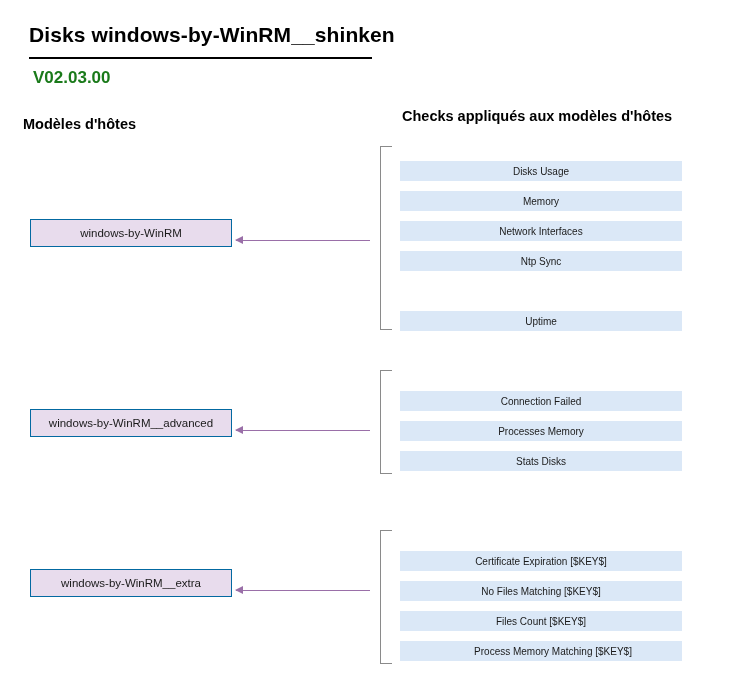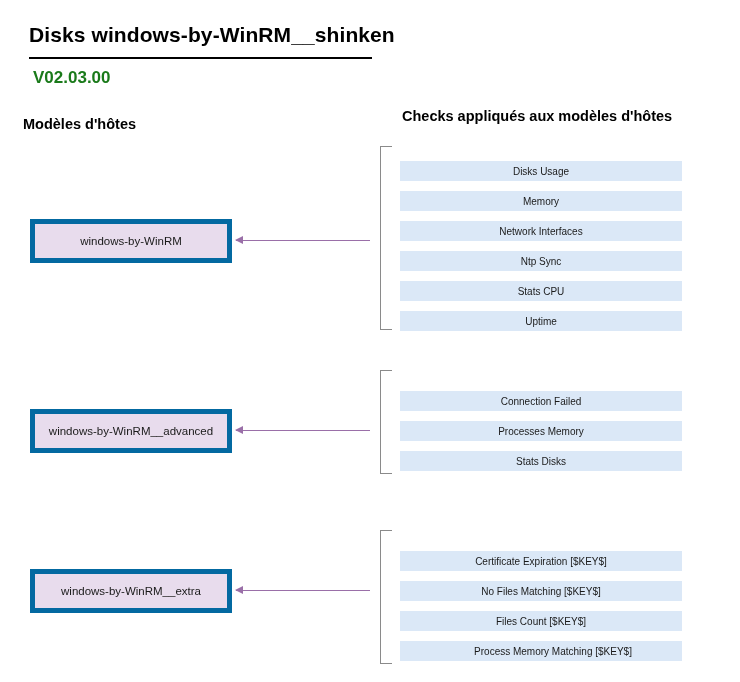--- a/index.html
+++ b/index.html
@@ -54,23 +54,23 @@
     color: #000000;
     white-space: nowrap;
   }
   .col-head.left  { left: 23px;  top: 100px; margin-top: 16px; }
   .col-head.right { left: 402px; top: 108px; }
 
   .tmpl-box {
     position: absolute;
     left: 30px;
     width: 202px;
-    height: 44px;
+    height: 28px;
     background: #e8dced;
-    border: 5px solid #0369a1;
+    border: 1px solid #0369a1;
     display: flex;
     align-items: center;
     justify-content: center;
     font-size: 11.5px;
     color: #1a1a1a;
     box-sizing: border-box;
     text-align: center;
   }
   .check-box {
     position: absolute;
@@ -126,21 +126,20 @@
   <div class="col-head left">Modèles d'hôtes</div>
   <div class="col-head right">Checks appliqués aux modèles d'hôtes</div>
 
   <div class="bracket" style="top:146px; height:184px;"></div>
   <div class="tmpl-box" style="top:219px;">windows-by-WinRM</div>
   <div class="arrow" style="top:240px;"></div>
   <div class="check-box" style="top:161px;">Disks Usage</div>
   <div class="check-box" style="top:191px;">Memory</div>
   <div class="check-box" style="top:221px;">Network Interfaces</div>
   <div class="check-box" style="top:251px;">Ntp Sync</div>
-  <div class="check-box" style="top:281px;">Stats CPU</div>
   <div class="check-box" style="top:311px;">Uptime</div>
 
   <div class="bracket" style="top:370px; height:104px;"></div>
   <div class="tmpl-box" style="top:409px;">windows-by-WinRM__advanced</div>
   <div class="arrow" style="top:430px;"></div>
   <div class="check-box" style="top:391px;">Connection Failed</div>
   <div class="check-box" style="top:421px;">Processes Memory</div>
   <div class="check-box" style="top:451px;">Stats Disks</div>
 
   <div class="bracket" style="top:530px; height:134px;"></div>

